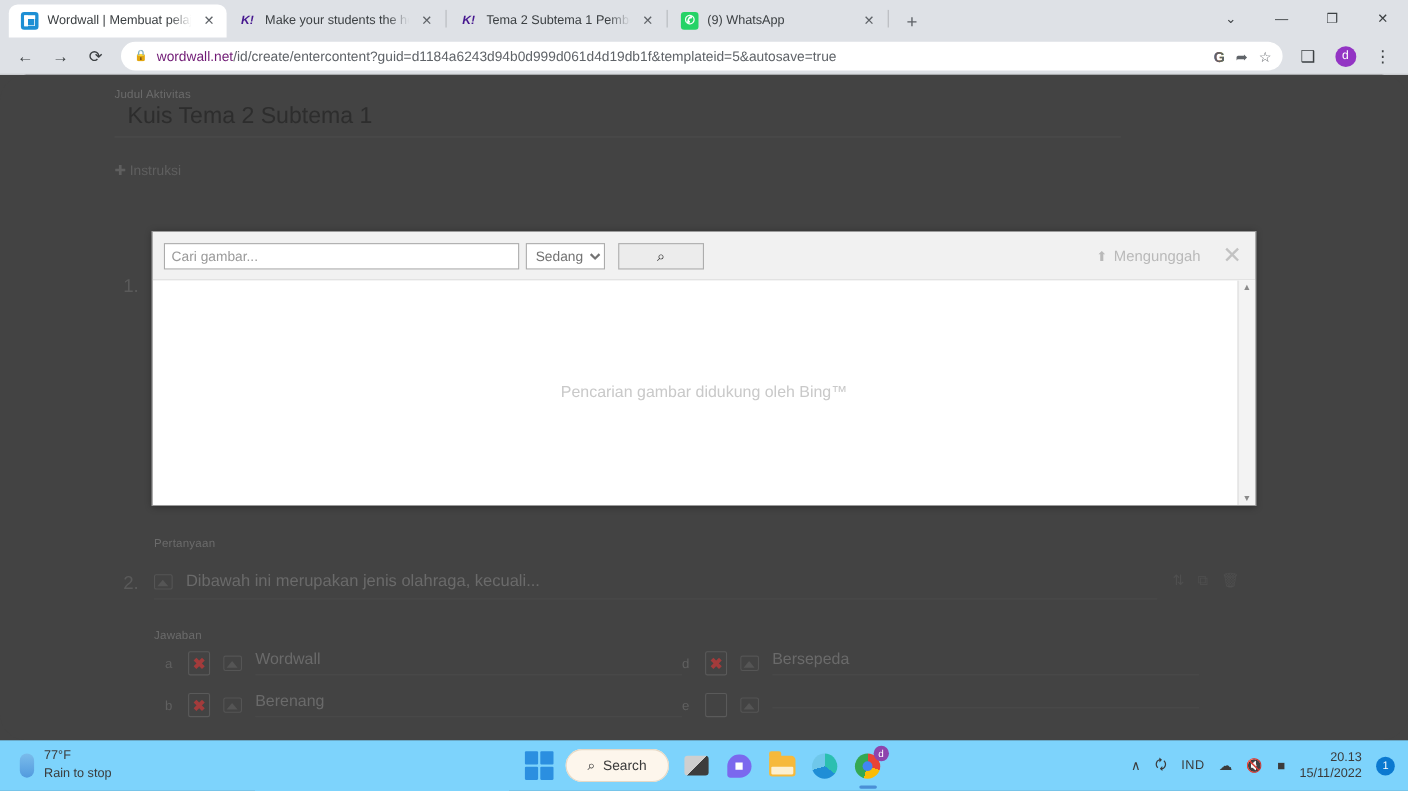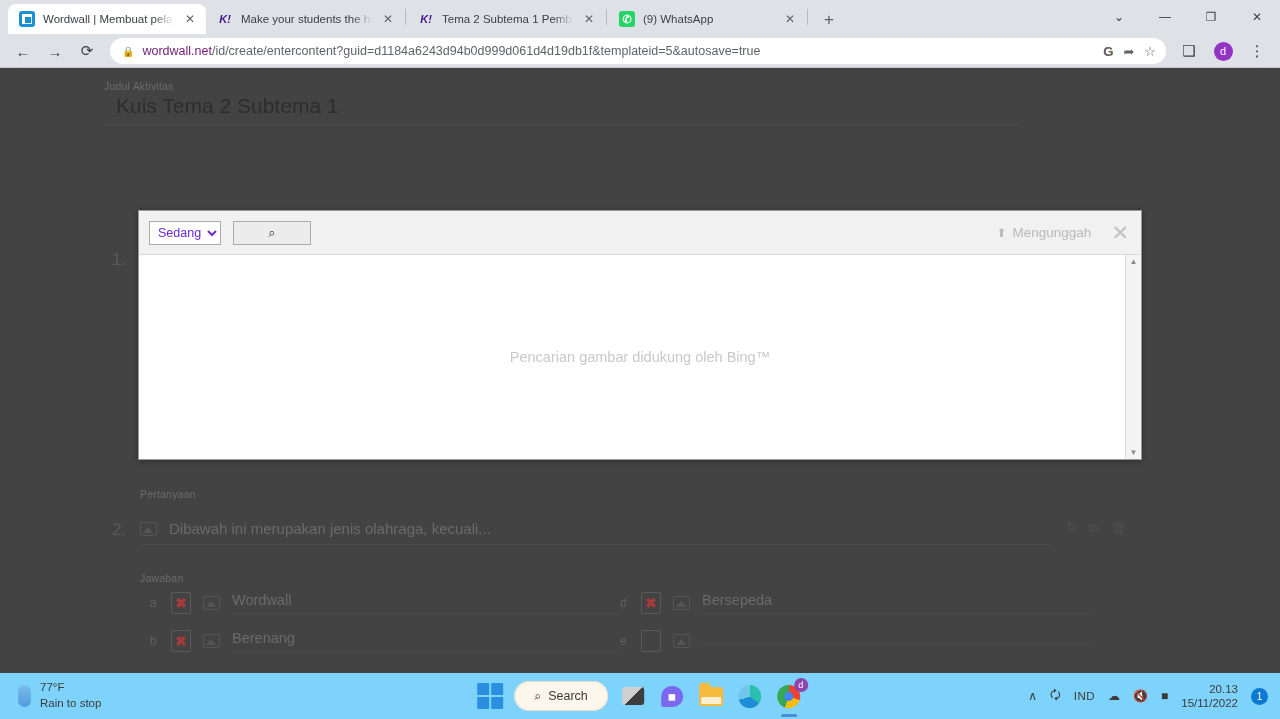--- a/index.html
+++ b/index.html
@@ -167,21 +167,21 @@
     display: flex; align-items: center; padding: 0 12px 0 10px; gap: 6px;
   }
   .search-input {
     width: 323px; height: 24px; border: 1px solid #ababab; background: #fff;
     font-size: 12.5px; color: #333; padding: 0 6px;
     font-family: "Liberation Sans", sans-serif;
   }
   .search-input::placeholder { color: #9a9a9a; }
   .size-select {
     height: 24px; border: 1px solid #ababab; background: #fff;
-    font-size: 12.5px; color: #6d28d9; padding: 0 2px 0 4px;
+    font-size: 12.5px; color: #737373; padding: 0 2px 0 4px;
     font-family: "Liberation Sans", sans-serif;
   }
   .search-btn {
     width: 78px; height: 24px; background: #ececec; border: 1px solid #adadad;
     display: flex; align-items: center; justify-content: center;
     color: #333; font-size: 13px; margin-left: 6px;
   }
   .upload-btn {
     margin-left: auto; display: flex; align-items: center; gap: 6px;
     color: #b9b9b9; font-size: 13.5px;
@@ -320,20 +320,24 @@
       </div>
     </div>
     <div class="chrome-bottomline"></div>
   </div>
 
   <div class="page">
 
     <div style="position:absolute; left:104px; top:12px;">
       <div class="lbl-small">Judul Aktivitas</div>
       <div class="act-title">Kuis Tema 2 Subtema 1</div>
+      <div class="instruksi">
+        <span>✚</span>
+        <span>Instruksi</span>
+      </div>
     </div>
 
     <div style="position:absolute; left:112px; top:182px;" class="qnum">1.</div>
     <div style="position:absolute; left:1125px; top:159px; color:#4f4f4f; font-size:13px;">🗑</div>
 
     <div style="position:absolute; left:140px; top:420px;" class="lbl-small">Pertanyaan</div>
 
     <div style="position:absolute; left:112px; top:452px;" class="q-row">
       <span class="qnum" style="width:28px;">2.</span>
       <span class="q-text">
@@ -376,20 +380,21 @@
         <span class="ans-letter">e</span>
         <span class="cb"></span>
         <span class="img-ph"></span>
         <span class="ans-text"></span>
       </div>
     </div>
 
     <div class="modal" style="top:142px;">
 
       <div class="modal-header">
+        <input class="search-input" type="text" placeholder="Cari gambar..." style="">
         <select class="size-select">
           <option>Sedang</option>
         </select>
         <div class="search-btn">
           <span>⌕</span>
         </div>
         <div class="upload-btn">
           <span class="up-icon">⬆</span>
           <span>Mengunggah</span>
         </div>

